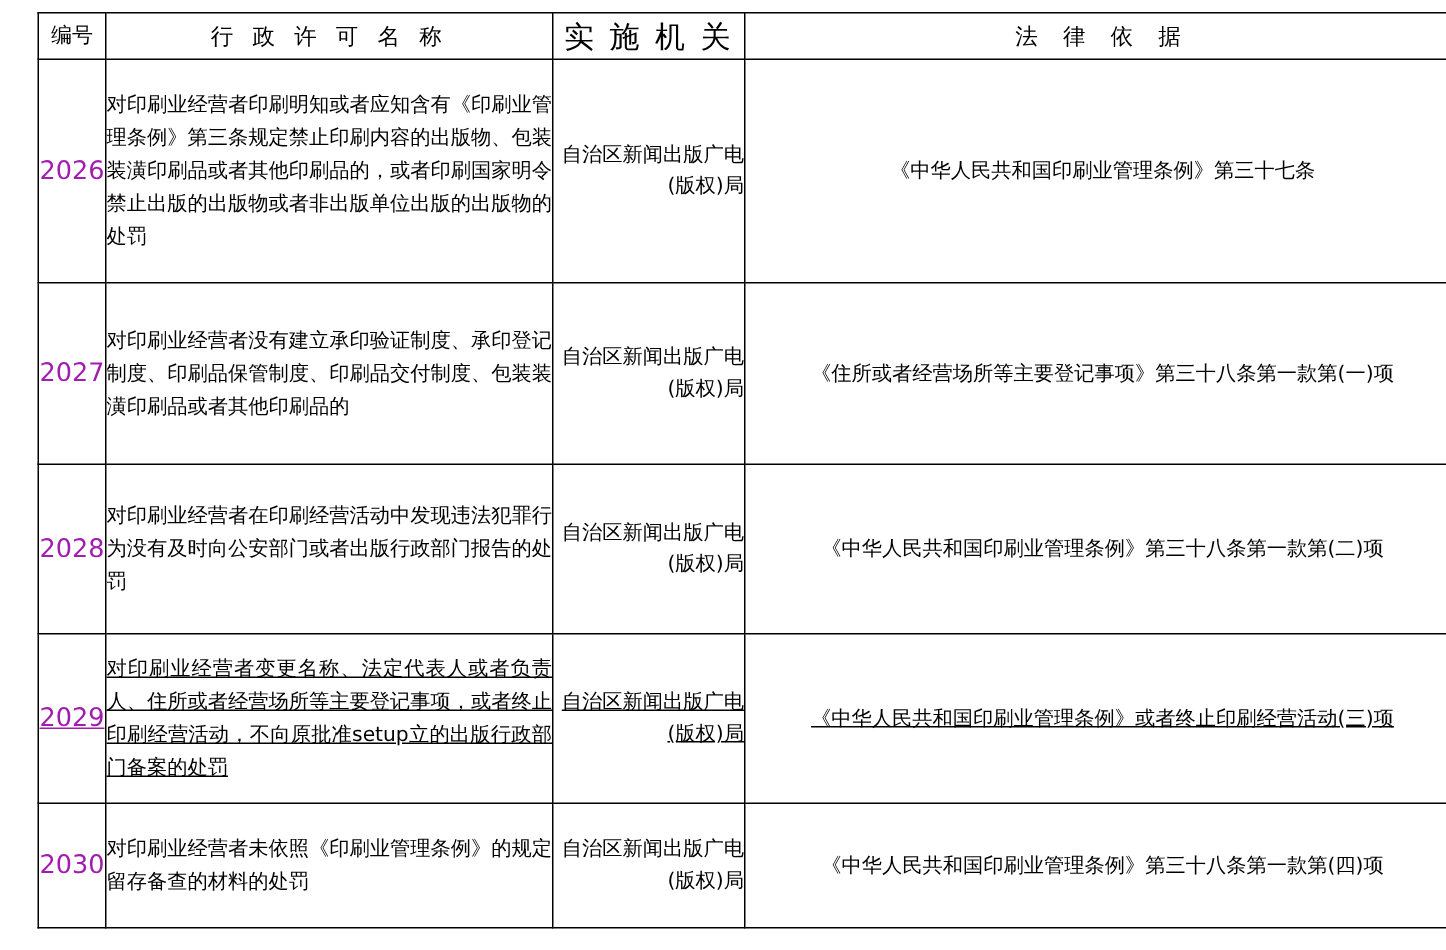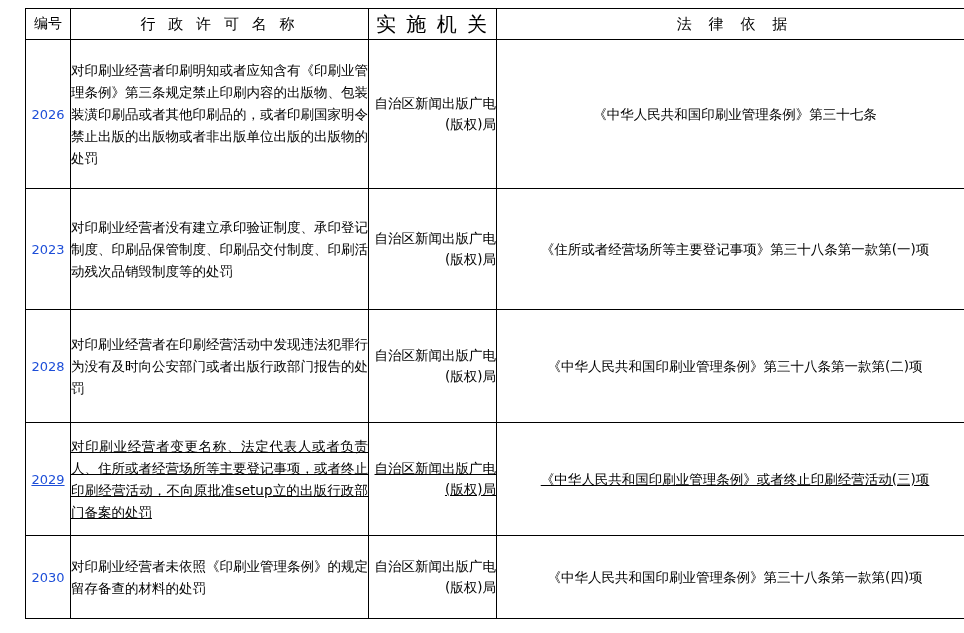--- a/index.html
+++ b/index.html
@@ -46,22 +46,22 @@
   th.h-agency { letter-spacing: 2px; font-size: 20px; }
   th.h-law { letter-spacing: 6px; }
 
   col.c-id { width: 45px; }
   col.c-name { width: 298px; }
   col.c-agency { width: 128px; }
   col.c-law { width: 477px; }
 
   td.cell-id {
     text-align: center;
-    font-size: 13px;
-    color: #1d4ed8;
+    font-size: 17px;
+    color: #a21caf;
     font-family: "DejaVu Sans", "Liberation Sans", sans-serif;
   }
   td.cell-name {
     font-size: 13.5px;
     line-height: 22px;
     padding: 6px 7px 6px 8px;
     text-align: justify;
     text-justify: inter-ideograph;
   }
   td.cell-agency {
@@ -102,22 +102,22 @@
       </tr>
     </thead>
     <tbody>
       <tr class="row-1">
         <td class="cell-id">2026</td>
         <td class="cell-name">对印刷业经营者印刷明知或者应知含有《印刷业管理条例》第三条规定禁止印刷内容的出版物、包装装潢印刷品或者其他印刷品的，或者印刷国家明令禁止出版的出版物或者非出版单位出版的出版物的处罚</td>
         <td class="cell-agency">自治区新闻出版广电(版权)局</td>
         <td class="cell-law">《中华人民共和国印刷业管理条例》第三十七条</td>
       </tr>
       <tr class="row-2">
-        <td class="cell-id">2023</td>
-        <td class="cell-name">对印刷业经营者没有建立承印验证制度、承印登记制度、印刷品保管制度、印刷品交付制度、印刷活动残次品销毁制度等的处罚</td>
+        <td class="cell-id">2027</td>
+        <td class="cell-name">对印刷业经营者没有建立承印验证制度、承印登记制度、印刷品保管制度、印刷品交付制度、包装装潢印刷品或者其他印刷品的</td>
         <td class="cell-agency">自治区新闻出版广电(版权)局</td>
         <td class="cell-law">《住所或者经营场所等主要登记事项》第三十八条第一款第(一)项</td>
       </tr>
       <tr class="row-3">
         <td class="cell-id">2028</td>
         <td class="cell-name">对印刷业经营者在印刷经营活动中发现违法犯罪行为没有及时向公安部门或者出版行政部门报告的处罚</td>
         <td class="cell-agency">自治区新闻出版广电(版权)局</td>
         <td class="cell-law">《中华人民共和国印刷业管理条例》第三十八条第一款第(二)项</td>
       </tr>
       <tr class="row-4">

